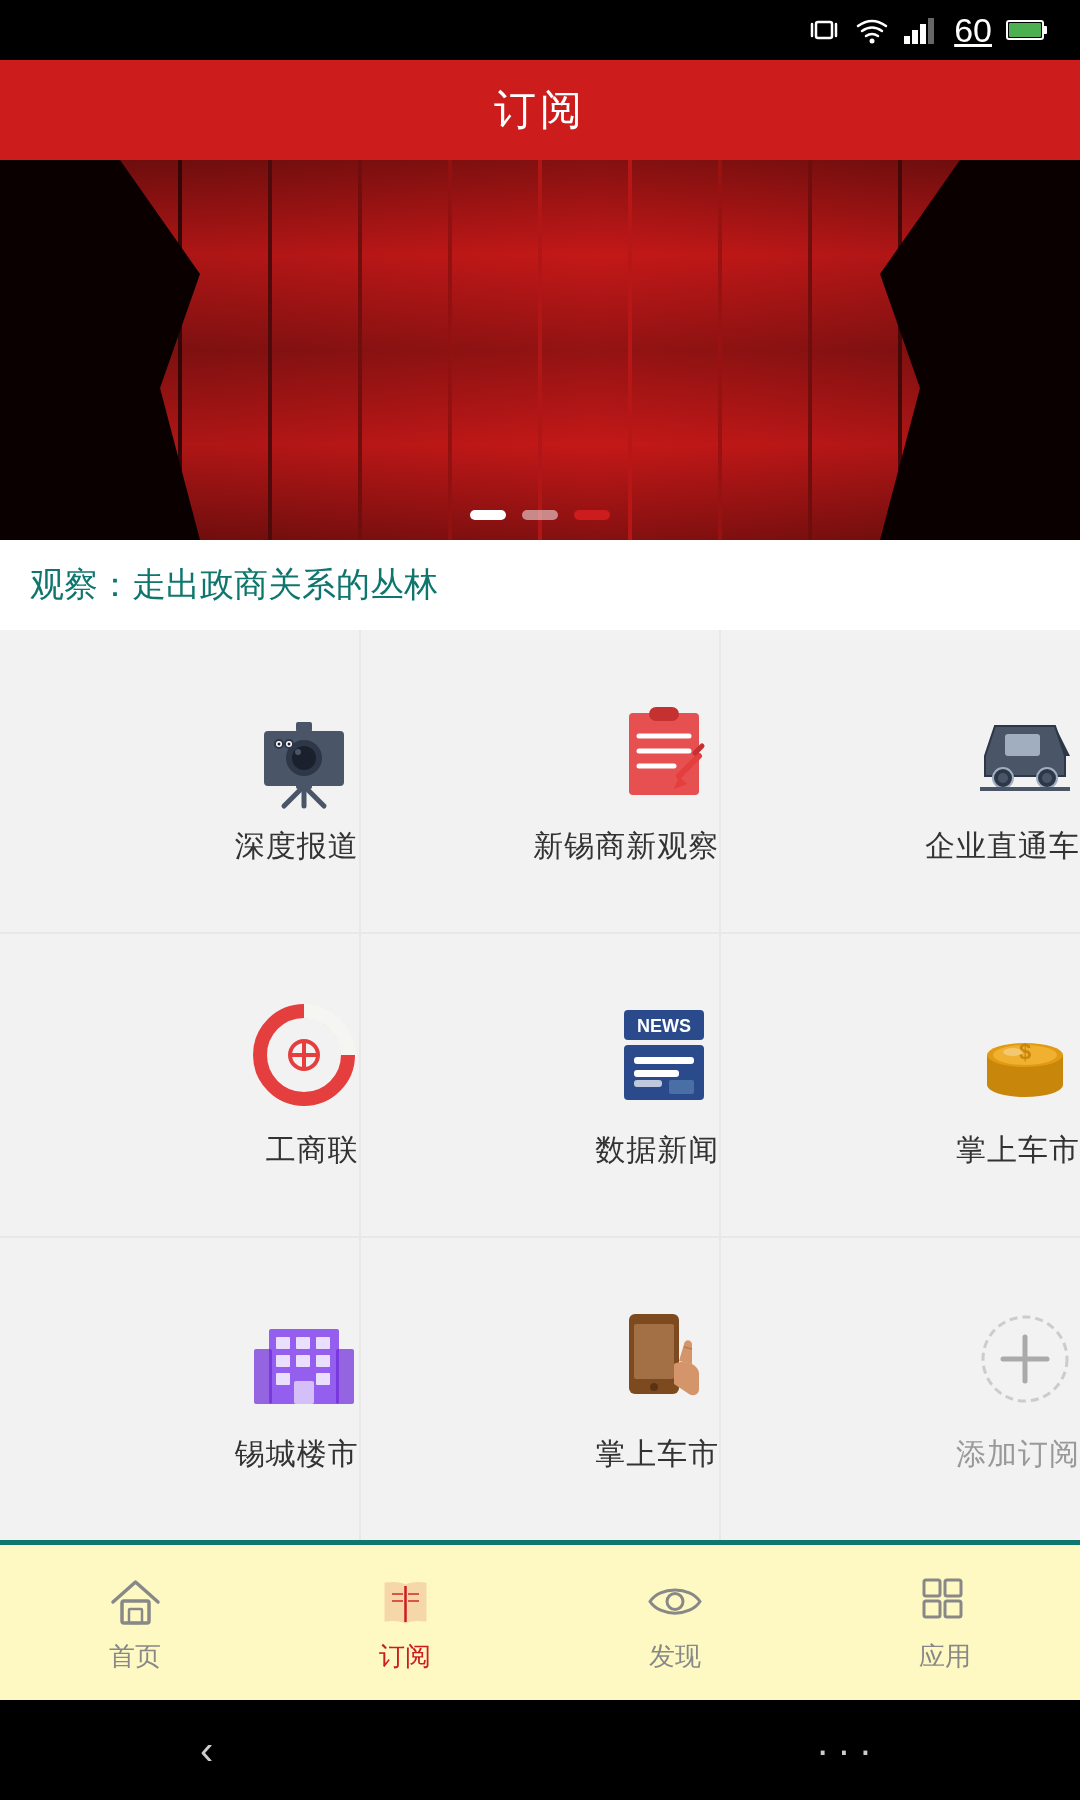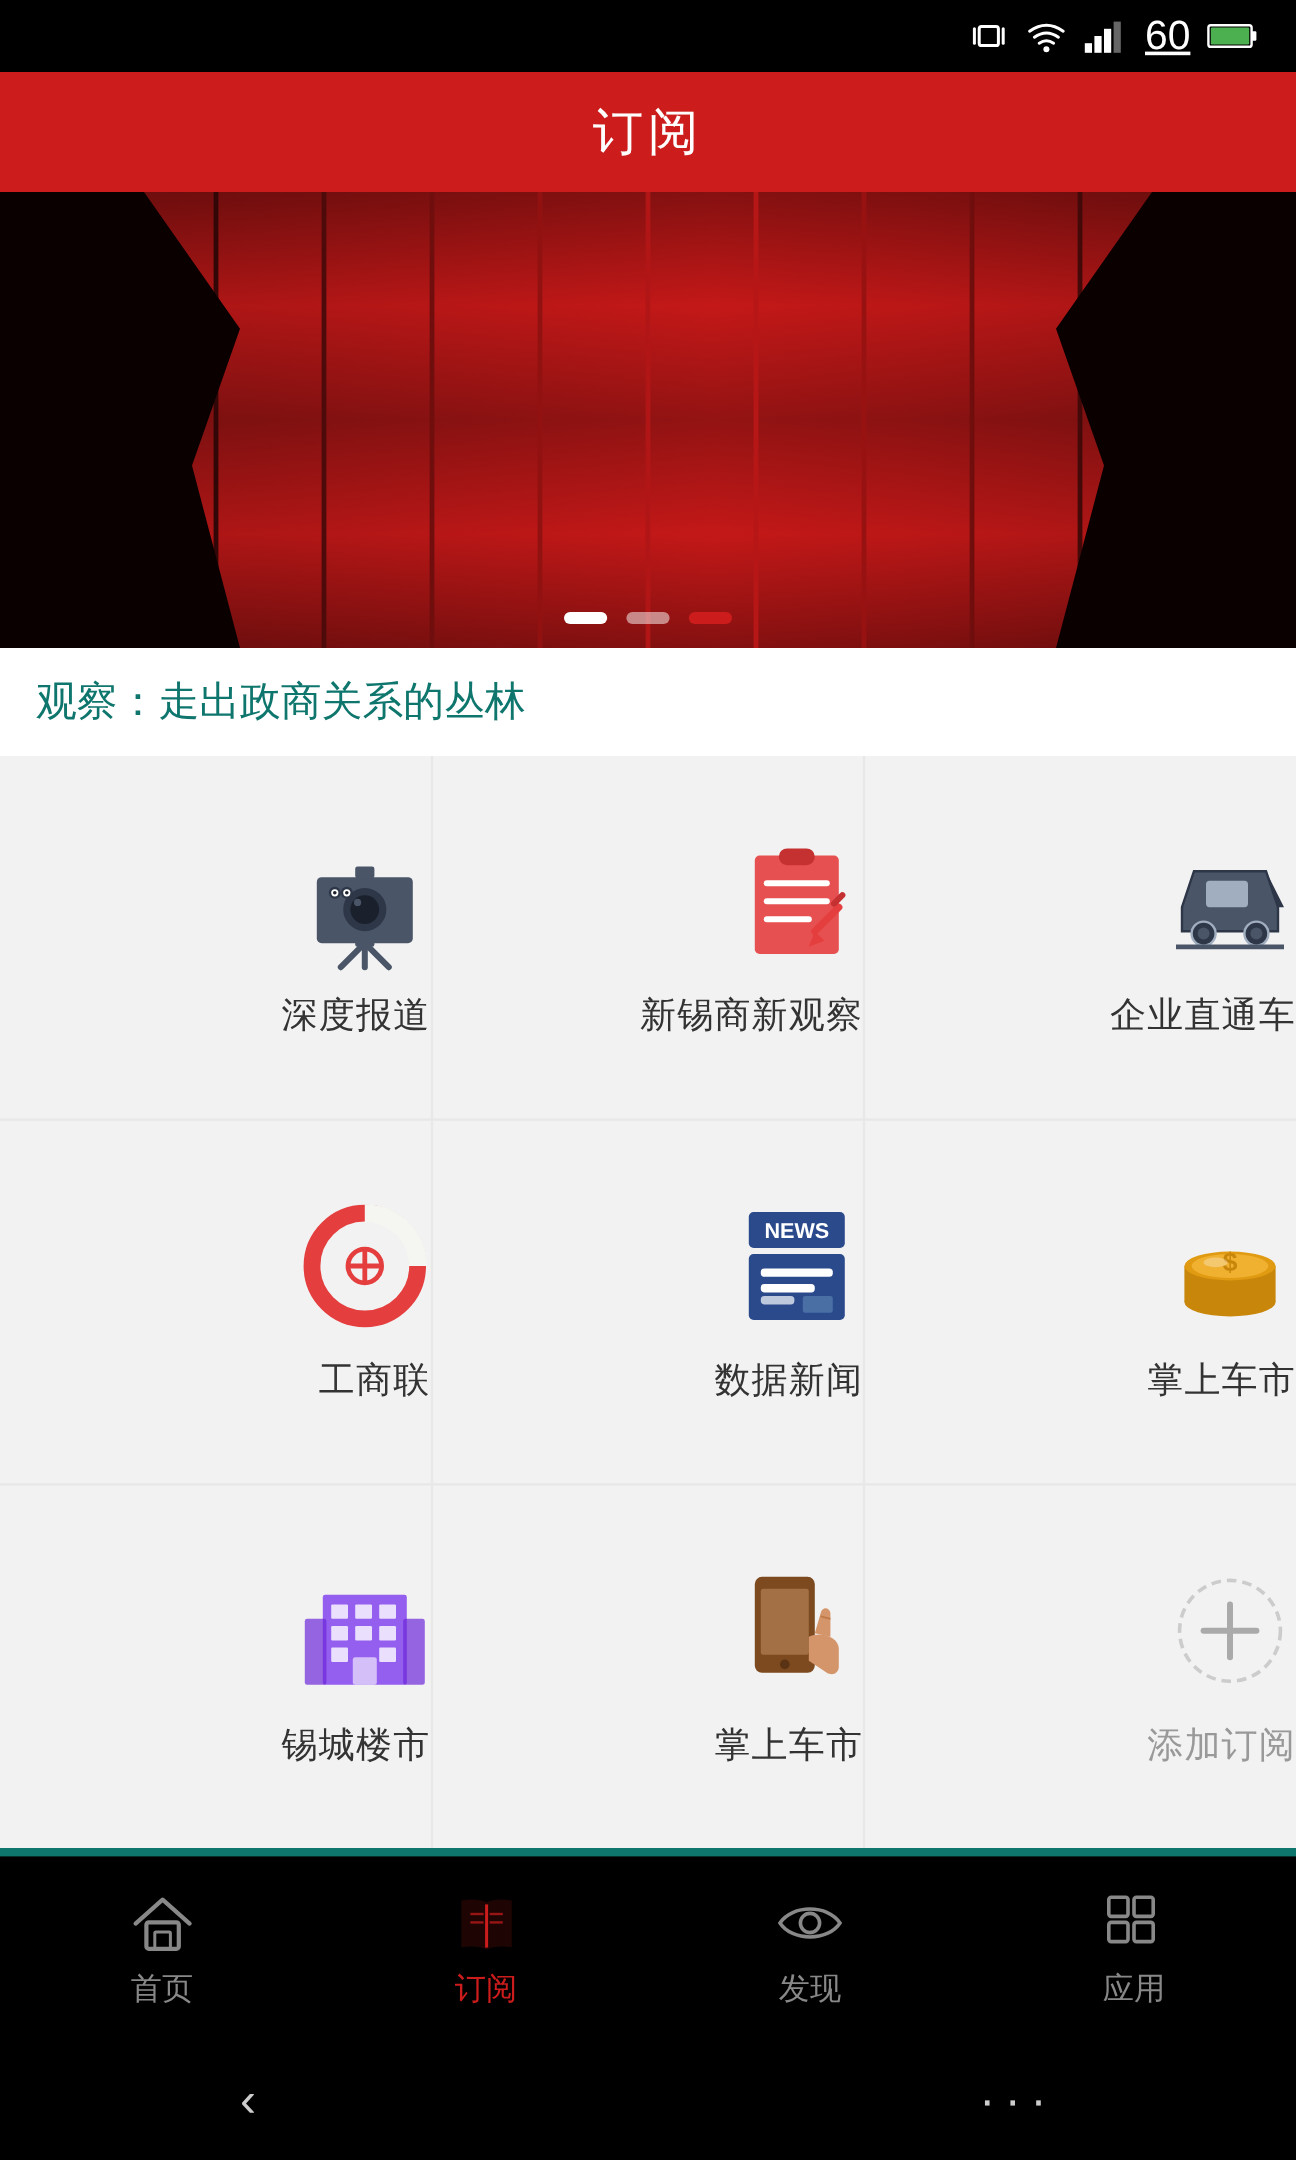--- a/index.html
+++ b/index.html
@@ -156,23 +156,23 @@
     }
     .grid-label {
       font-size: 30px;
       color: #333;
       letter-spacing: 1px;
     }
 
     
     .bottom-nav {
       height: 160px;
-      background: #000000;
-      display: flex;
-      border-top: 7px solid #0f766e;
+      background: #fef9c3;
+      display: flex;
+      border-top: 5px solid #0f766e;
       flex-shrink: 0;
     }
     .nav-item {
       flex: 1;
       display: flex;
       flex-direction: column;
       align-items: center;
       justify-content: center;
       gap: 8px;
       cursor: pointer;

